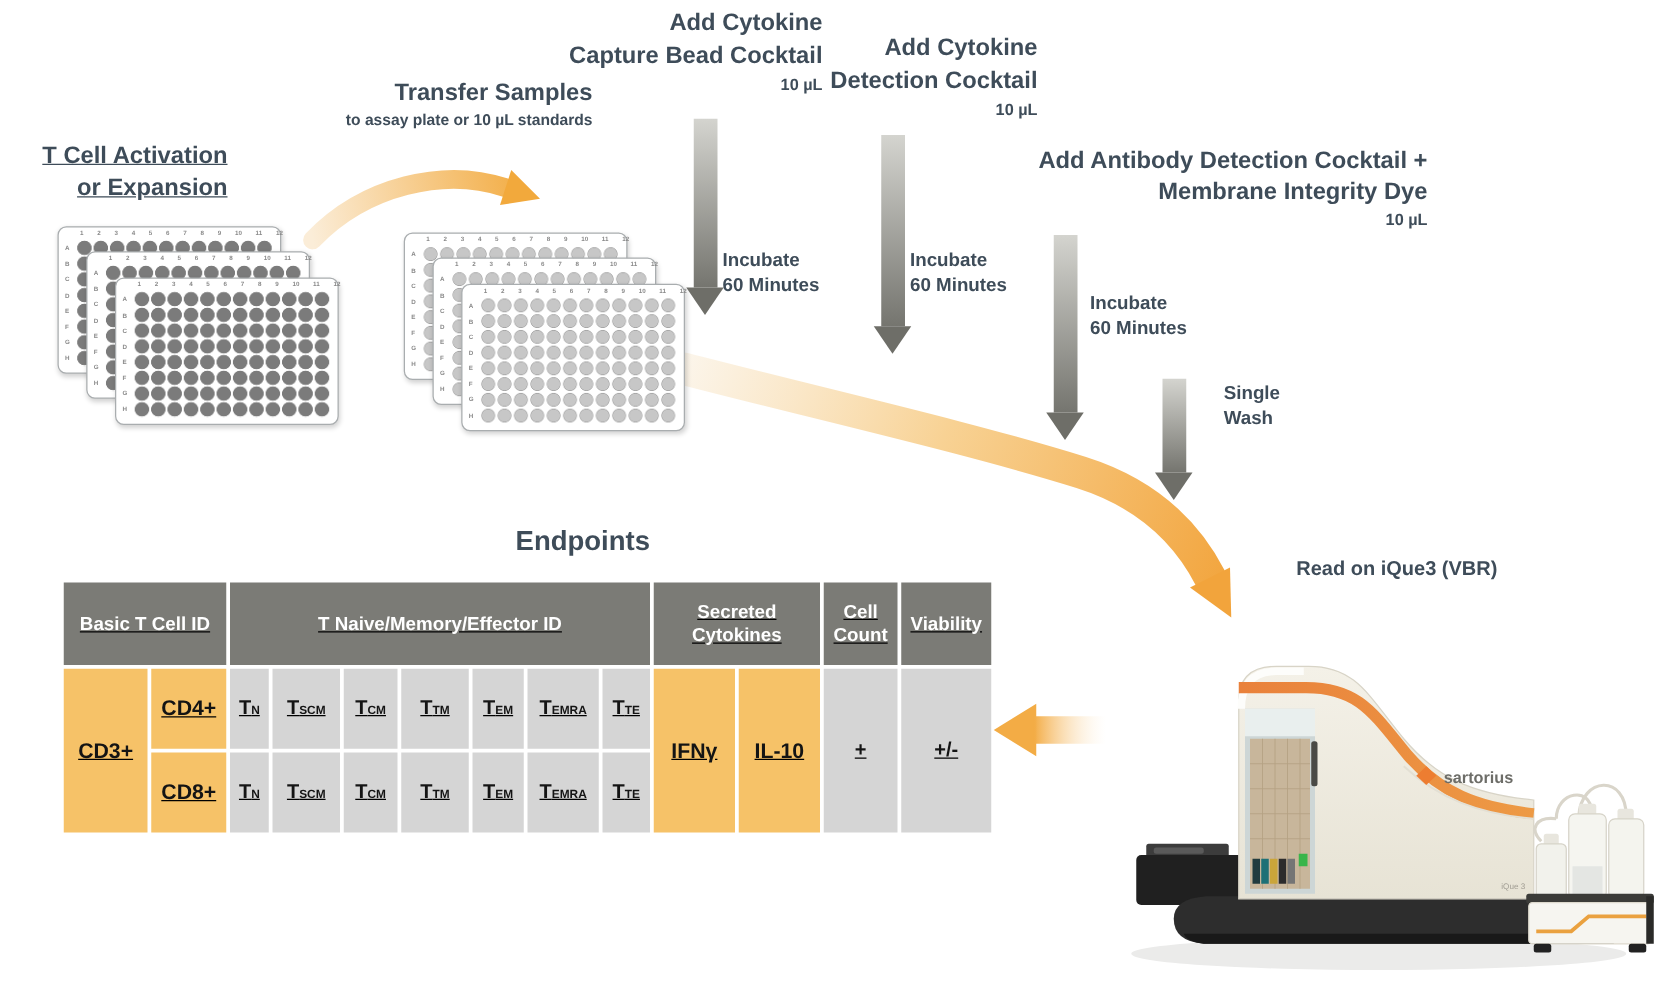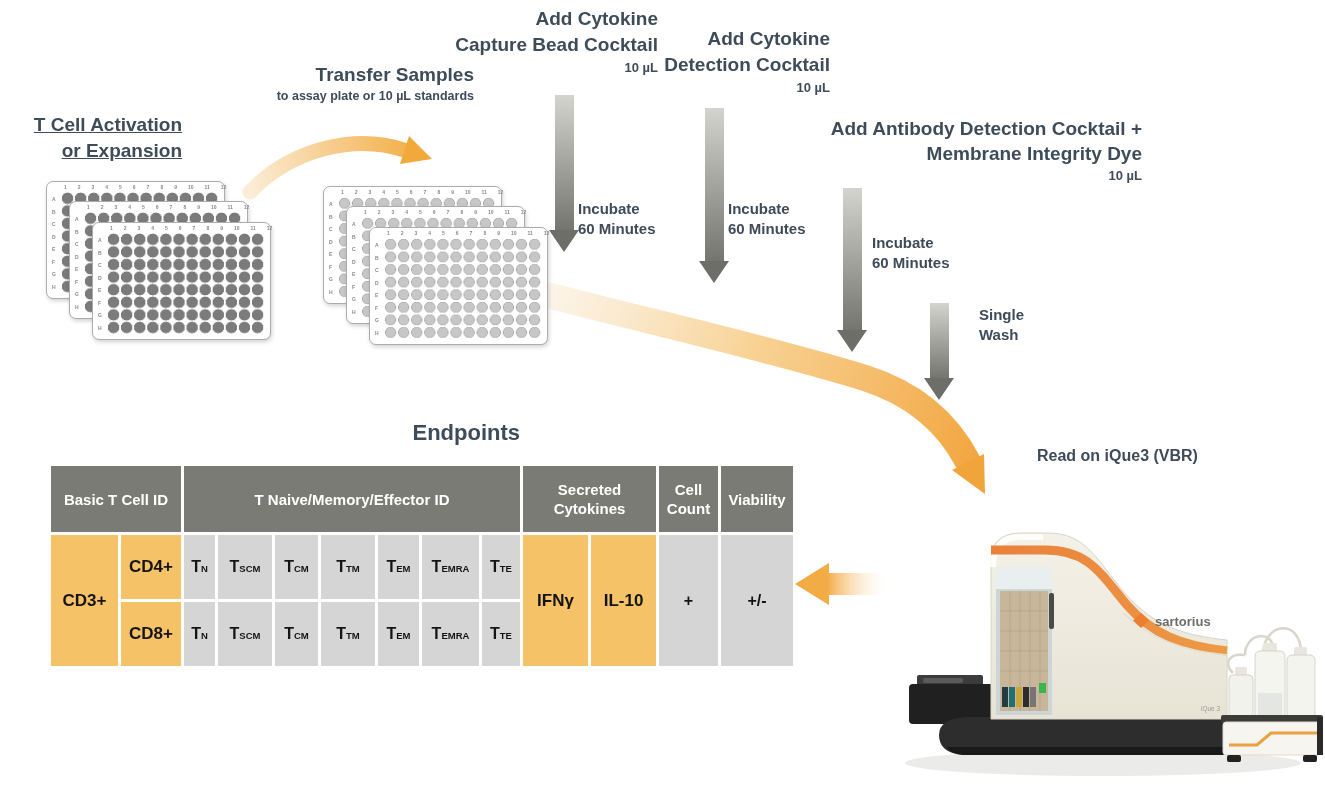--- a/index.html
+++ b/index.html
@@ -35,21 +35,21 @@
   .plate .wells{position:absolute;left:14px;top:10px;width:157px;height:101px;}
   .dark .wells{background-image:radial-gradient(circle,#7b7b7b 5.5px,rgba(0,0,0,0) 6px);background-size:13.1px 12.6px;}
   .light .wells{background-image:radial-gradient(circle,#c7c7c7 4.7px,#a3a3a3 5.2px,rgba(0,0,0,0) 5.8px);background-size:13.1px 12.6px;}
 
   
   .rbullets{position:absolute;left:995px;top:460px;margin:0;padding:0;list-style:none;}
   .rbullets li{font-size:13px;font-weight:bold;color:var(--slate);line-height:21px;padding-left:20px;position:relative;}
   .rbullets li::before{content:"▪";position:absolute;left:0;top:0;font-size:11px;}
 
   
-  .endwrap{position:absolute;left:48px;top:463px;}
+  .endwrap{position:absolute;left:48px;top:463px;text-decoration:underline;}
   .endtable{border-collapse:separate;border-spacing:3px;}
   .endtable th,.endtable td{text-align:center;vertical-align:middle;padding:0;}
   .endtable th.hd{background:var(--hdr);color:#fff;font-size:15px;font-weight:bold;white-space:pre-line;height:66px;line-height:19px;}
   .endtable td{height:64px;font-weight:bold;color:#141414;}
   .endtable td.oc{background:var(--orange);font-size:17px;}
   .endtable td.gc{background:var(--cellgray);font-size:16px;}
   .sc{font-size:9.5px;font-weight:bold;}
 
   svg{position:absolute;overflow:visible;}
 </style>

